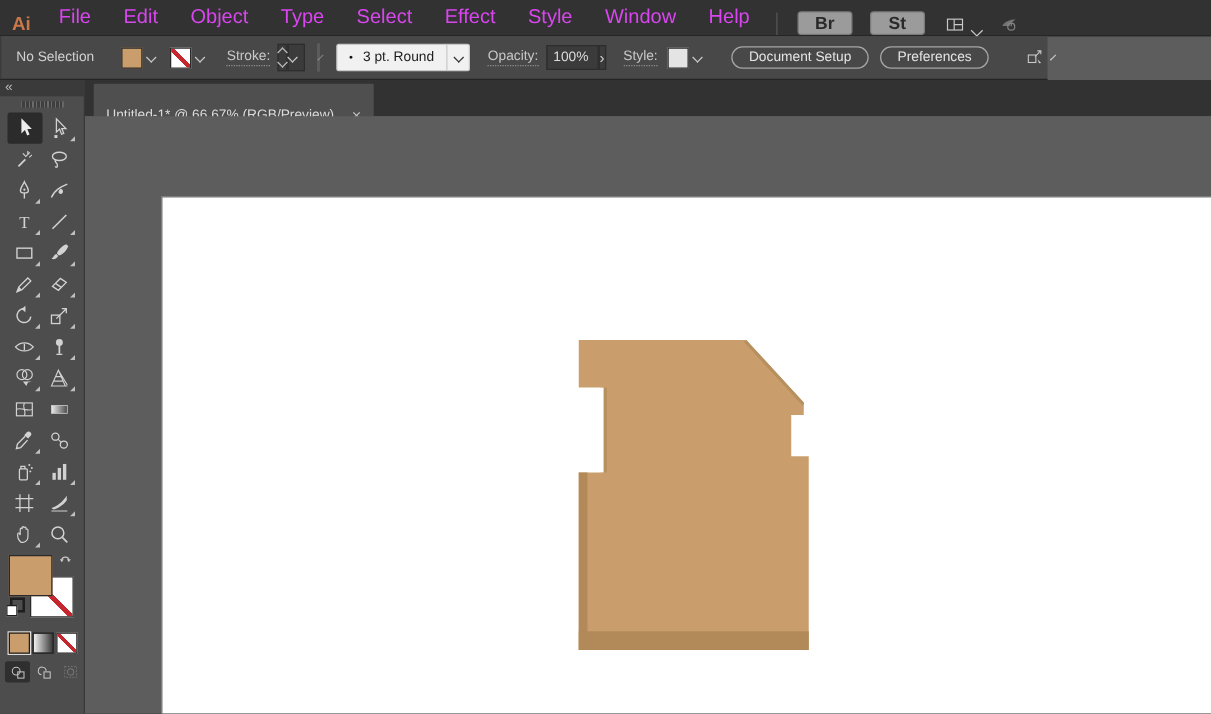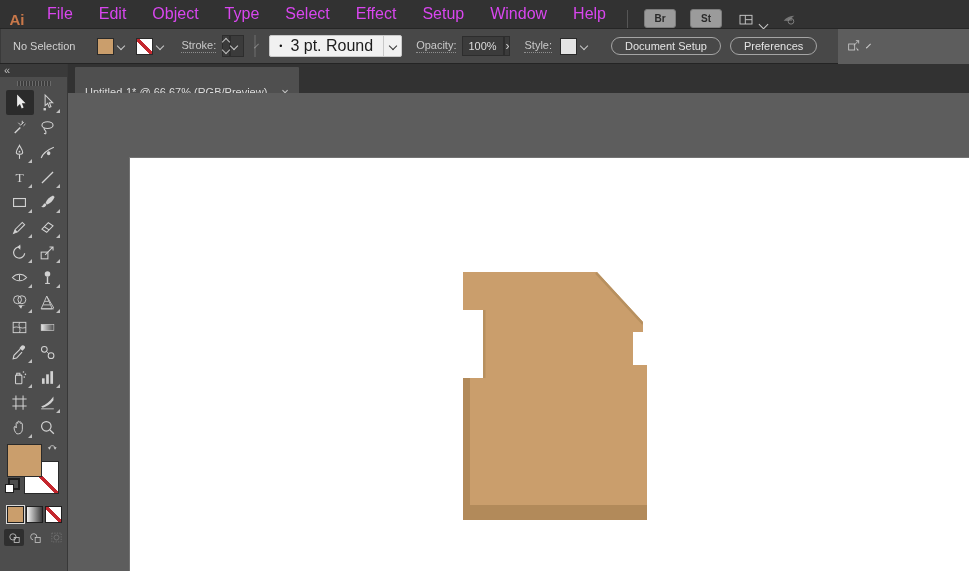--- a/index.html
+++ b/index.html
@@ -6,22 +6,22 @@
   .page{position:relative;width:969px;height:571px;overflow:hidden;
         font-family:"Liberation Sans",sans-serif;font-size:11px;color:#D6D6D6;
         background:var(--canvas-bg,#5D5D5D);user-select:none;}
   
   .menu-bar{position:absolute;left:0;top:0;width:969px;height:29px;background:var(--menu-bar-bg,#323232);
             display:flex;align-items:flex-end;border-bottom:1px solid #262626;box-sizing:border-box;}
   .ai-logo{width:34px;text-align:center;font-weight:bold;font-size:15px;color:var(--logo-orange,#C9784A);}
   .menu-items{display:flex;align-items:center;height:100%;}
   .menu-item{padding:0 13px;line-height:28px;font-size:16px;color:#d946ef;cursor:default;}
   .vdiv{width:1px;height:18px;background:#565656;margin:0 8px;}
-  .tile-btn{width:32px;height:19px;margin:0 6px 0 8px;background:#9B9B9B;color:#2A2A2A;border:1px solid #7C7C7C;
-            border-radius:3px;font-family:inherit;font-size:10px;font-weight:bold;line-height:17px;text-align:center;padding:0;}
+  .tile-btn{width:44px;height:19px;margin:0 6px 0 8px;background:#9B9B9B;color:#2A2A2A;border:1px solid #7C7C7C;
+            border-radius:3px;font-family:inherit;font-size:14px;font-weight:bold;line-height:17px;text-align:center;padding:0;}
   .svgicon{display:inline-flex;align-items:center;justify-content:center;color:#C9C9C9;}
   .svgicon.big{margin-left:10px;}
   .svgicon.dim{opacity:.55;}
   .chev{display:inline-block;width:6px;height:6px;border-right:1.6px solid #C9C9C9;border-bottom:1.6px solid #C9C9C9;
         transform:rotate(45deg);margin:-3px 4px 0 6px;}
   .chev.small{width:5px;height:5px;margin:0;}
   .chev.up{transform:rotate(225deg);}
   .chev.dark{border-color:#333;}
   .chev.dim{opacity:.4;}
   
@@ -40,21 +40,21 @@
   .stepper{width:15px;height:22px;background:#3B3B3B;border:1px solid #2D2D2D;box-sizing:border-box;
            display:flex;flex-direction:column;align-items:center;justify-content:center;gap:2px;}
   .stepper .chev{border-color:#BDBDBD;}
   .dark-select{width:62px;height:22px;background:#3B3B3B;border:1px solid #2D2D2D;box-sizing:border-box;
                display:flex;align-items:center;justify-content:flex-end;padding-right:6px;}
   .brush-preview{width:92px;height:22px;background:#747474;border:1px solid #5B5B5B;box-sizing:border-box;margin-left:10px;}
   .brush-chev{margin:0 4px 0 6px;}
   .light-select{height:20px;background:#F1F1F1;border:1px solid #C9C9C9;border-radius:2px;display:flex;align-items:center;
                 margin-left:12px;color:#1C1C1C;}
   .light-select .dot{font-size:9px;margin:0 8px 0 9px;color:#111;}
-  .light-select .val{margin-right:10px;font-size:16px;white-space:nowrap;}
+  .light-select .val{margin-right:10px;font-size:11px;white-space:nowrap;}
   .light-chev-tile{width:17px;height:20px;border-left:1px solid #C9C9C9;display:flex;align-items:center;justify-content:center;}
   .dark-input{width:42px;height:20px;background:#3B3B3B;border:1px solid #2D2D2D;color:#DDD;
               font-family:inherit;font-size:11px;padding:0 0 0 5px;box-sizing:border-box;}
   .dark-tile{width:16px;height:20px;background:#3B3B3B;border:1px solid #2D2D2D;color:#CFCFCF;font-size:12px;
              line-height:17px;text-align:center;padding:0;font-family:inherit;}
   .vdiv2{width:1px;height:24px;background:#3A3A3A;margin:0 10px;}
   .pill-btn{background:transparent;border:1px solid #A5A5A5;border-radius:9px;color:#E4E4E4;font-family:inherit;
             font-size:11px;padding:2px 13px;margin-right:9px;white-space:nowrap;text-align:right;}
   
   .tool-panel{position:absolute;left:0;top:64px;width:68px;bottom:0;background:var(--panel-bg,#4D4D4D);
@@ -106,21 +106,21 @@
 
   <div class="menu-bar">
     <div class="ai-logo">Ai</div>
     <div class="menu-items" id="menu-items">
         <span class="menu-item">File</span>
         <span class="menu-item">Edit</span>
         <span class="menu-item">Object</span>
         <span class="menu-item">Type</span>
         <span class="menu-item">Select</span>
         <span class="menu-item">Effect</span>
-        <span class="menu-item">Setup</span>
+        <span class="menu-item">Style</span>
         <span class="menu-item">Window</span>
         <span class="menu-item">Help</span>
       </div>
     <div class="vdiv"></div>
     <button class="tile-btn">Br</button>
     <button class="tile-btn">St</button>
     <span class="svgicon big">
         <svg viewBox="0 0 24 24" width="16" height="16">
           <rect x="3" y="5" width="18" height="13" stroke="currentColor" fill="none" stroke-width="1.4"></rect>
           <path d="M11 5 V18 M11 11.5 H21" stroke="currentColor" fill="none" stroke-width="1.4"></path>

